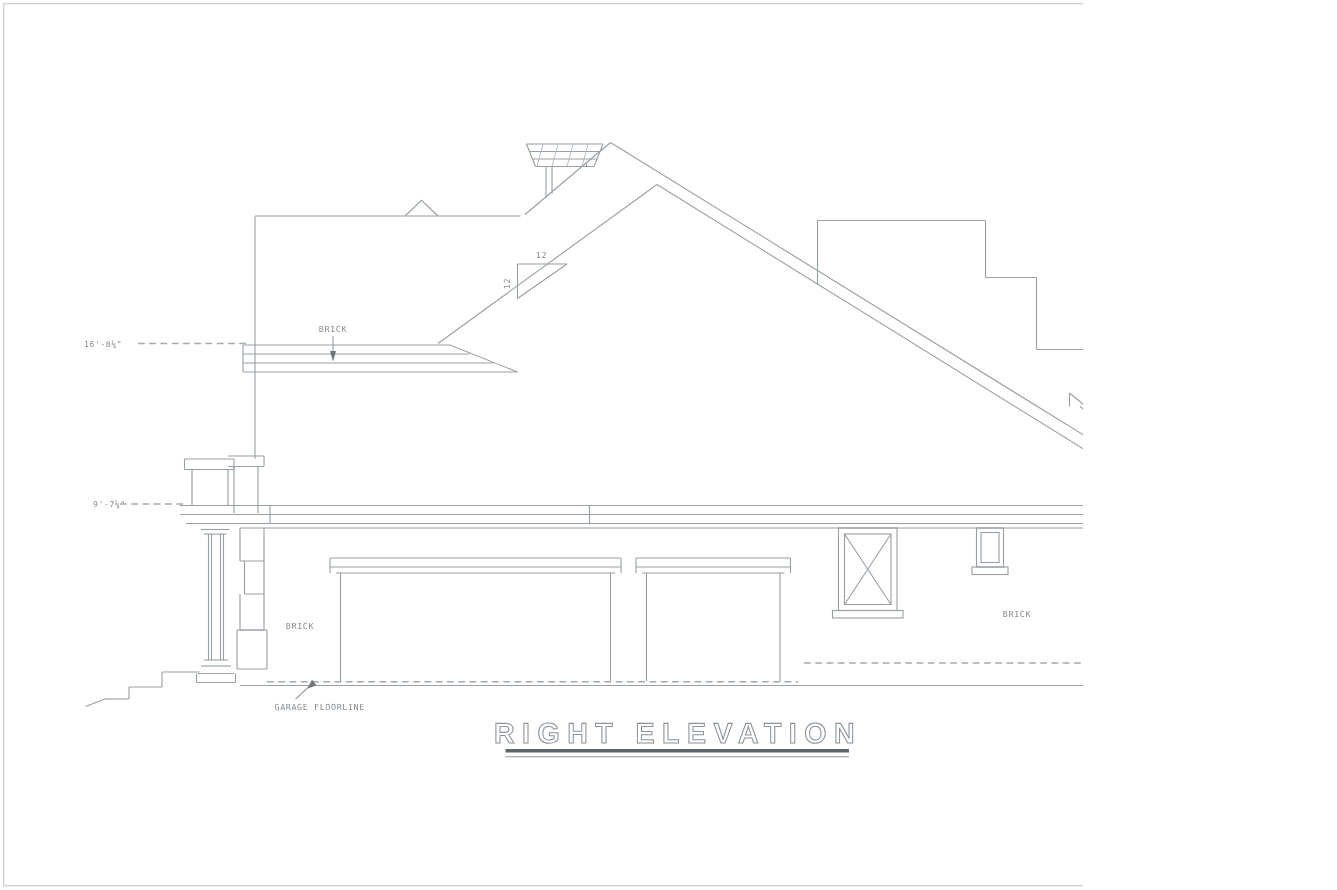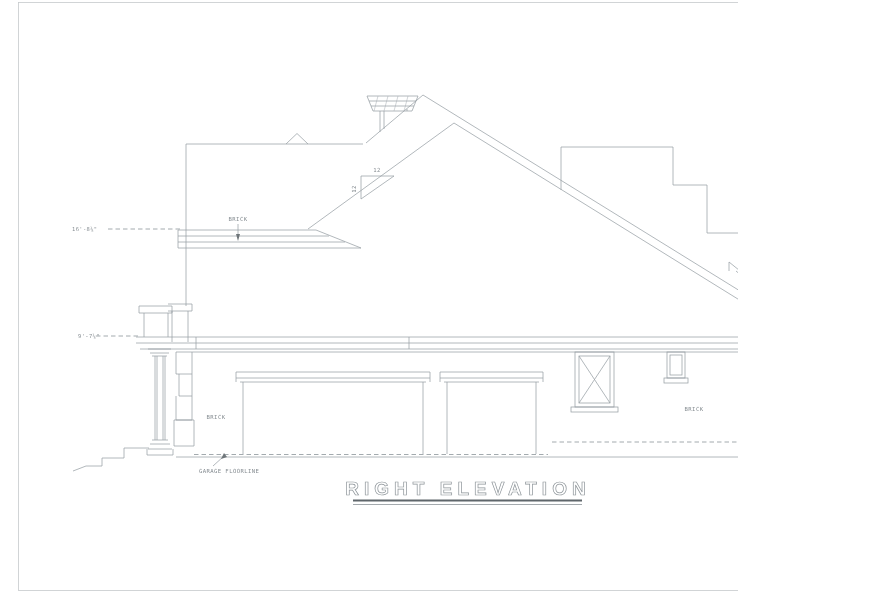--- a/index.html
+++ b/index.html
@@ -2,21 +2,20 @@
 <html><head>
 <meta charset="utf-8">
 <style>
   html,body{margin:0;padding:0;background:#ffffff;}
   .sheet{
     position:relative;
     width:722px;height:593px;
     background:#ffffff;
     font-family:"Liberation Sans", sans-serif;
     overflow:hidden;
-    padding-left:16px;
   }
   svg{display:block;}
   .ln path, .ln line, .ln rect, .ln polyline{
     fill:none;
     stroke:#98a0a5;
     stroke-width:0.75;
     stroke-linecap:butt;
     stroke-linejoin:miter;
   }
   .thin path{stroke-width:0.55;stroke:#aab1b5;}

